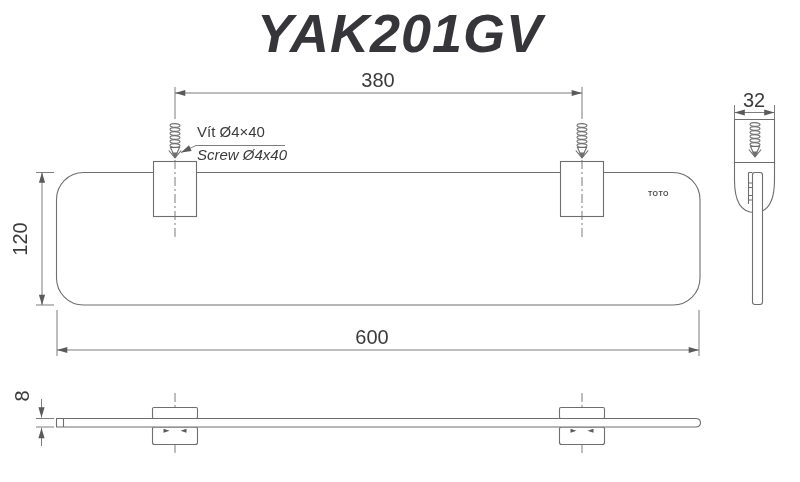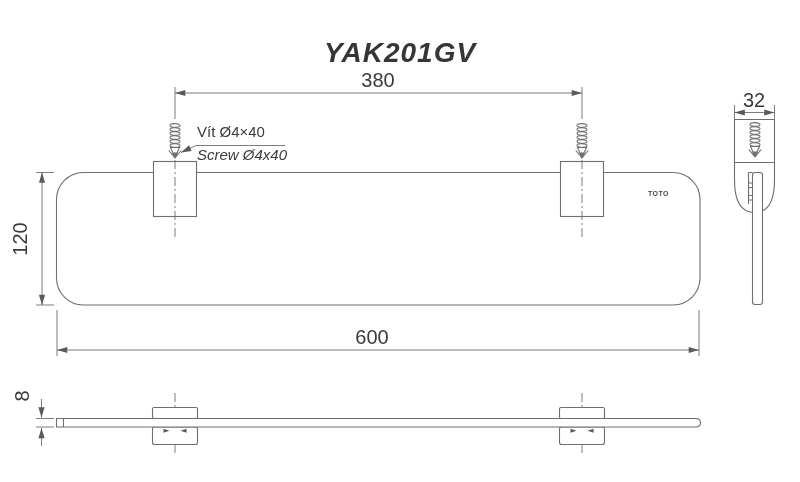--- a/index.html
+++ b/index.html
@@ -1,20 +1,20 @@
 <!DOCTYPE html>
 <html><head>
 <meta charset="utf-8">
 <style>
   html,body{margin:0;padding:0;background:#fff;}
   #canvas{position:relative;width:800px;height:482px;background:#ffffff;overflow:hidden;
           font-family:"Liberation Sans",sans-serif;}
   #title{position:absolute;top:2px;left:0;right:0;text-align:center;
-         font-size:28px;font-weight:700;font-style:italic;letter-spacing:1px;
-         color:#36363a;margin-top:35px;}
+         font-size:54px;font-weight:700;font-style:italic;letter-spacing:1px;
+         color:#36363a;}
   svg{position:absolute;top:0;left:0;}
   .ln{stroke:#6e6e6e;stroke-width:1.1;fill:none;}
   .lnf{stroke:#6e6e6e;stroke-width:1.1;fill:#ffffff;}
   .cl{stroke:#6e6e6e;stroke-width:0.9;fill:none;stroke-dasharray:9 3 2 3;}
   .ext{stroke:#6e6e6e;stroke-width:0.9;fill:none;}
   .dim{font-family:"Liberation Sans",sans-serif;font-size:20px;fill:#3b3b3b;}
   .note{font-family:"Liberation Sans",sans-serif;font-size:15px;fill:#3b3b3b;}
   .noteit{font-style:italic;}
   .logo{font-family:"Liberation Sans",sans-serif;font-size:7px;font-weight:700;
         letter-spacing:0.4px;fill:#4a4a4e;}

